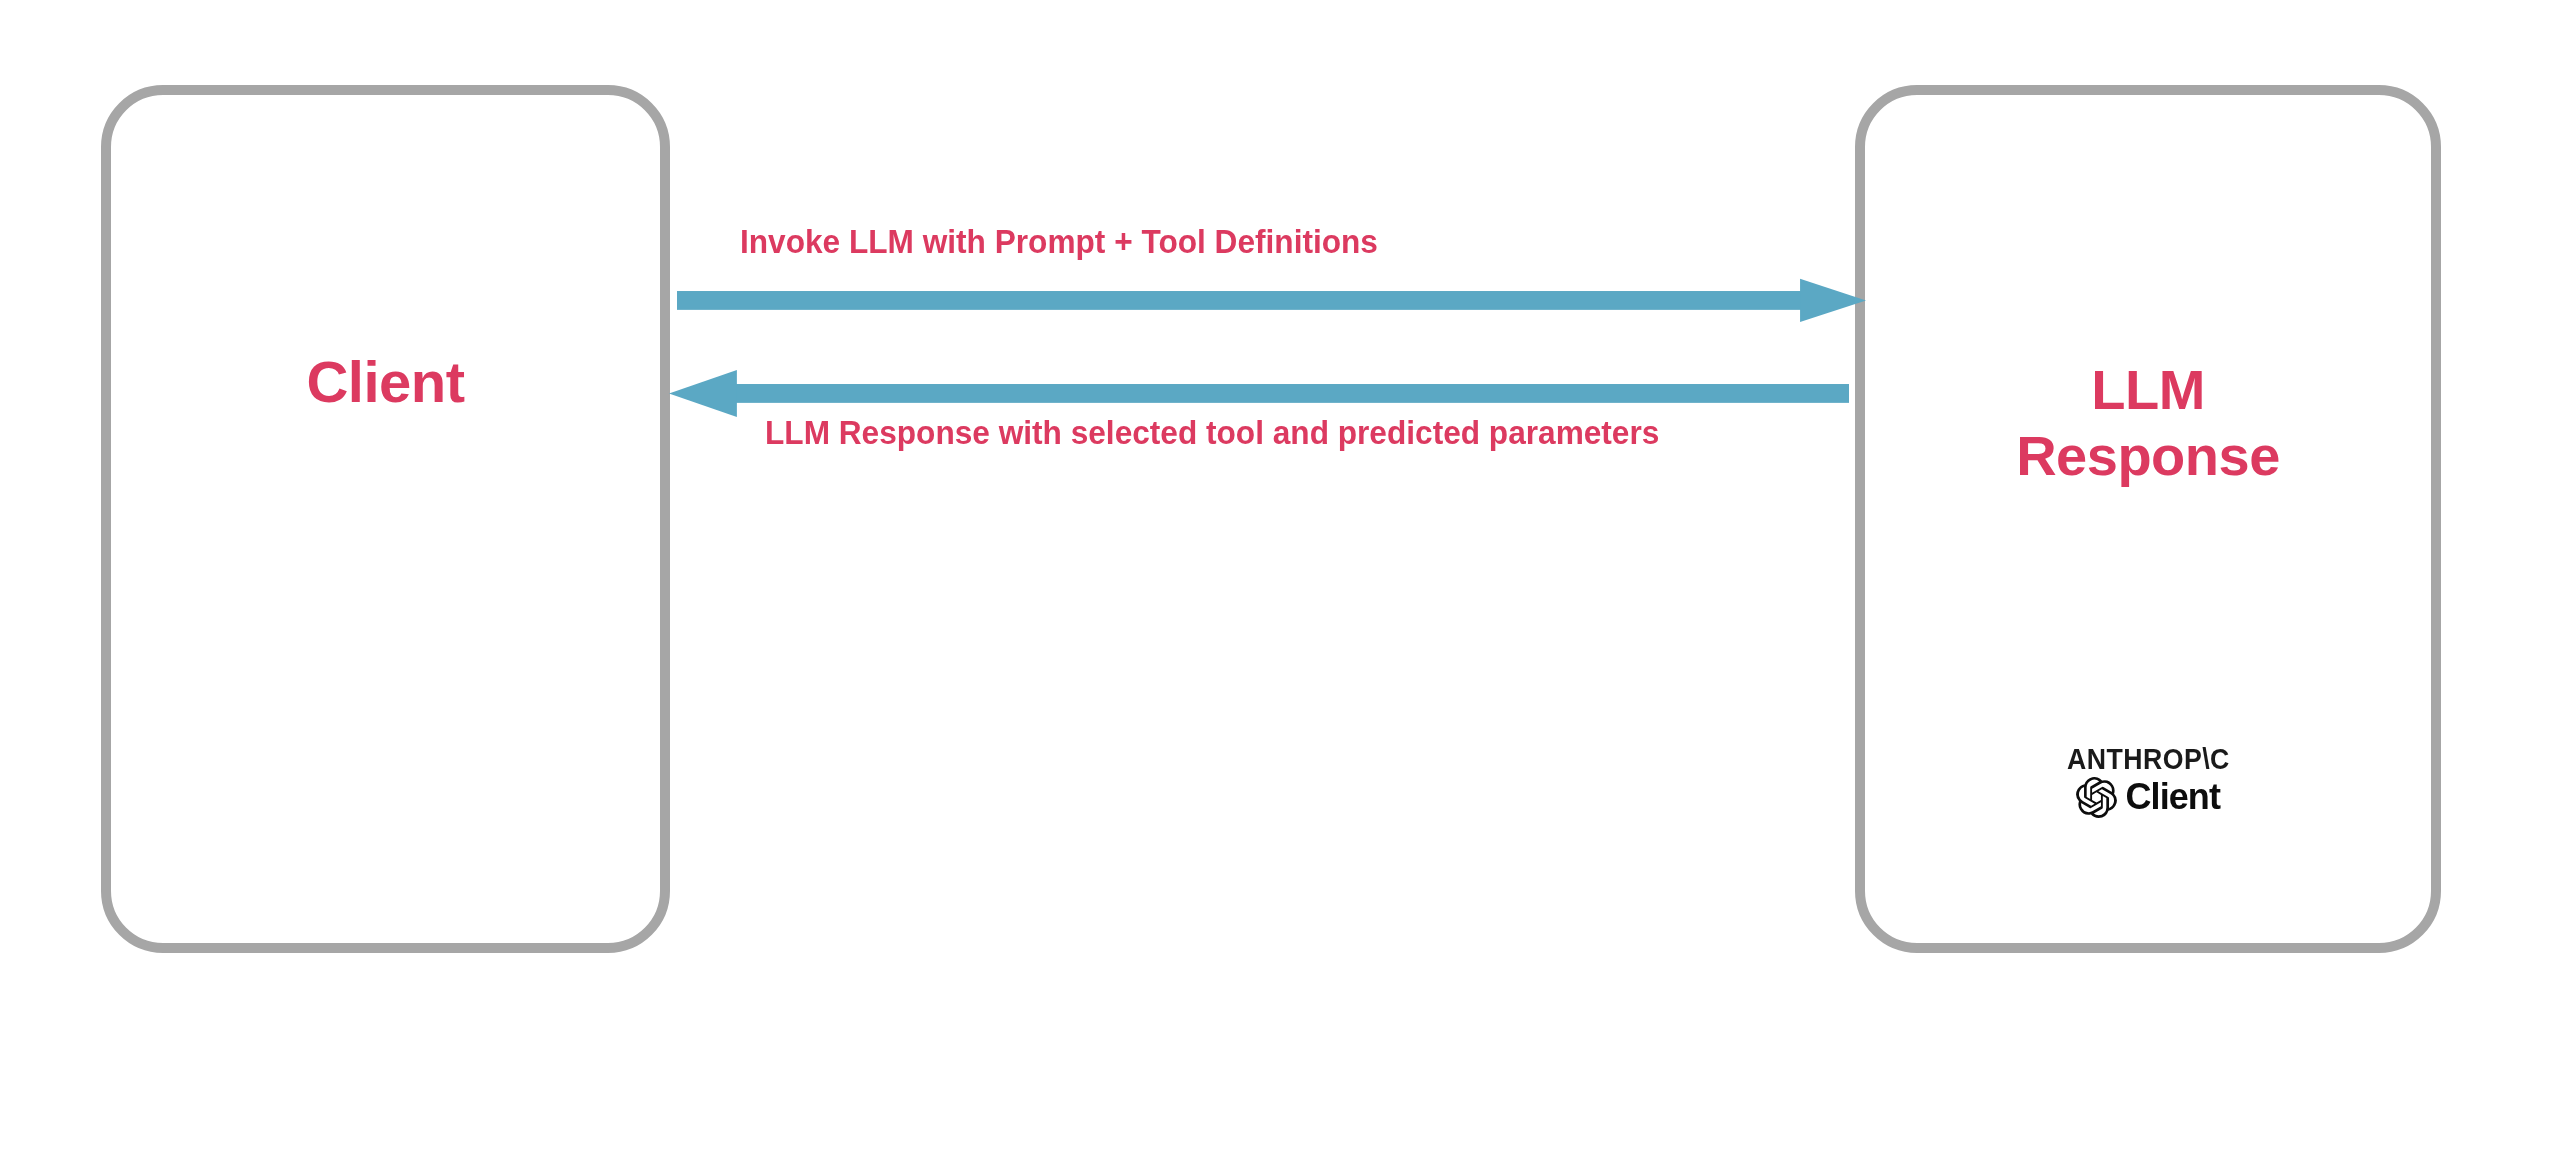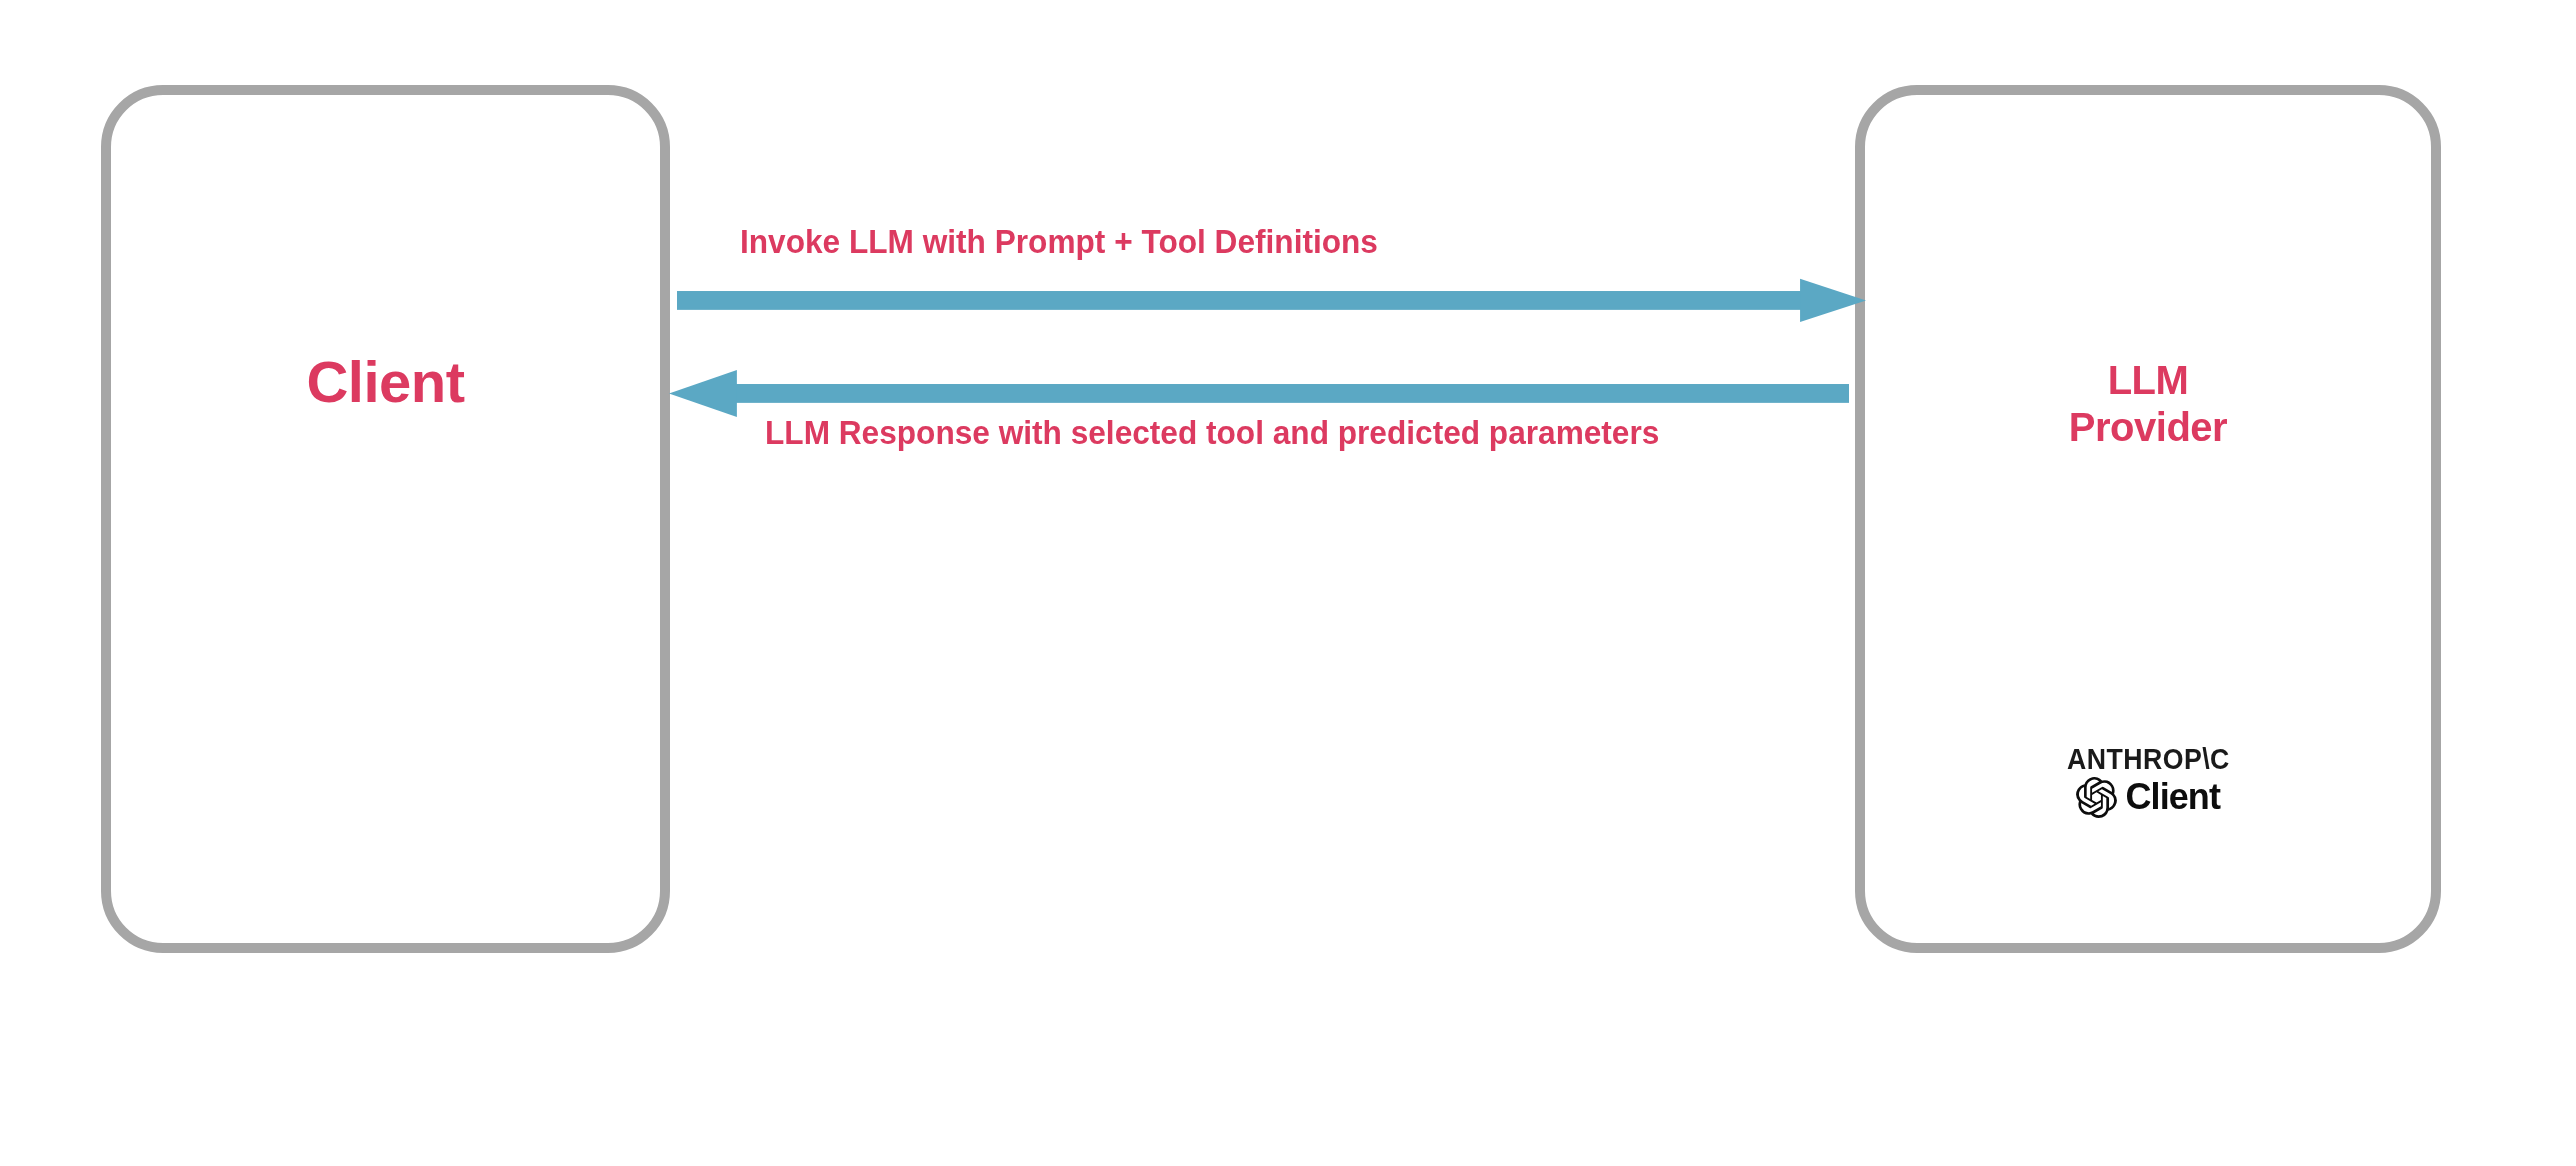--- a/index.html
+++ b/index.html
@@ -51,21 +51,21 @@
     line-height: 1.18;
     letter-spacing: -0.5px;
     white-space: pre-line;
   }
   #client-title {
     top: 253px;
     font-size: 58px;
   }
   #provider-title {
     top: 262px;
-    font-size: 40px;
+    font-size: 56px;
   }
 
   
   .logo-stack {
     position: absolute;
     left: 0;
     right: 0;
     top: 648px;
     display: flex;
     flex-direction: column;
@@ -133,21 +133,21 @@
 </head>
 <body>
 
 <div id="canvas">
 
   <div class="node" id="node-client">
     <div class="node-title" id="client-title"><span>Client</span><br></div>
   </div>
 
   <div class="node" id="node-provider">
-    <div class="node-title" id="provider-title"><span>LLM</span><br><span>Provider</span></div>
+    <div class="node-title" id="provider-title"><span>LLM</span><br><span>Response</span></div>
 
     <div class="logo-stack">
       <div class="anthropic-wordmark">ANTHROP\C</div>
       <div class="openai-lockup">
         <svg width="41" height="41" viewBox="0 0 24 24" aria-hidden="true">
           <path fill="#0d0d0d" d="M22.282 9.821a5.985 5.985 0 0 0-.516-4.91 6.046 6.046 0 0 0-6.51-2.9A6.065 6.065 0 0 0 4.981 4.18a5.985 5.985 0 0 0-3.998 2.9 6.046 6.046 0 0 0 .743 7.097 5.98 5.98 0 0 0 .51 4.911 6.051 6.051 0 0 0 6.515 2.9A5.985 5.985 0 0 0 13.26 24a6.056 6.056 0 0 0 5.772-4.206 5.99 5.99 0 0 0 3.997-2.9 6.056 6.056 0 0 0-.747-7.073zM13.26 22.43a4.476 4.476 0 0 1-2.876-1.04l.141-.081 4.779-2.758a.795.795 0 0 0 .392-.681v-6.737l2.02 1.168a.071.071 0 0 1 .038.052v5.583a4.504 4.504 0 0 1-4.494 4.494zM3.6 18.304a4.47 4.47 0 0 1-.535-3.014l.142.085 4.783 2.759a.771.771 0 0 0 .78 0l5.843-3.369v2.332a.08.08 0 0 1-.033.062L9.74 19.95a4.5 4.5 0 0 1-6.14-1.646zM2.34 7.896a4.485 4.485 0 0 1 2.366-1.973V11.6a.766.766 0 0 0 .388.676l5.815 3.355-2.02 1.168a.076.076 0 0 1-.071 0l-4.83-2.786A4.504 4.504 0 0 1 2.34 7.872zm16.597 3.855-5.833-3.387L15.119 7.2a.076.076 0 0 1 .071 0l4.83 2.791a4.494 4.494 0 0 1-.676 8.105v-5.678a.79.79 0 0 0-.407-.667zm2.01-3.023-.141-.085-4.774-2.782a.776.776 0 0 0-.785 0L9.409 9.23V6.897a.066.066 0 0 1 .028-.061l4.83-2.787a4.5 4.5 0 0 1 6.68 4.66zM8.307 12.863l-2.02-1.164a.08.08 0 0 1-.038-.057V6.075a4.5 4.5 0 0 1 7.375-3.453l-.142.08L8.704 5.46a.795.795 0 0 0-.393.681zm1.097-2.365 2.602-1.5 2.607 1.5v2.999l-2.597 1.5-2.607-1.5z"></path>
         </svg>
         <span class="openai-wordmark">Client</span>
       </div>
     </div>

